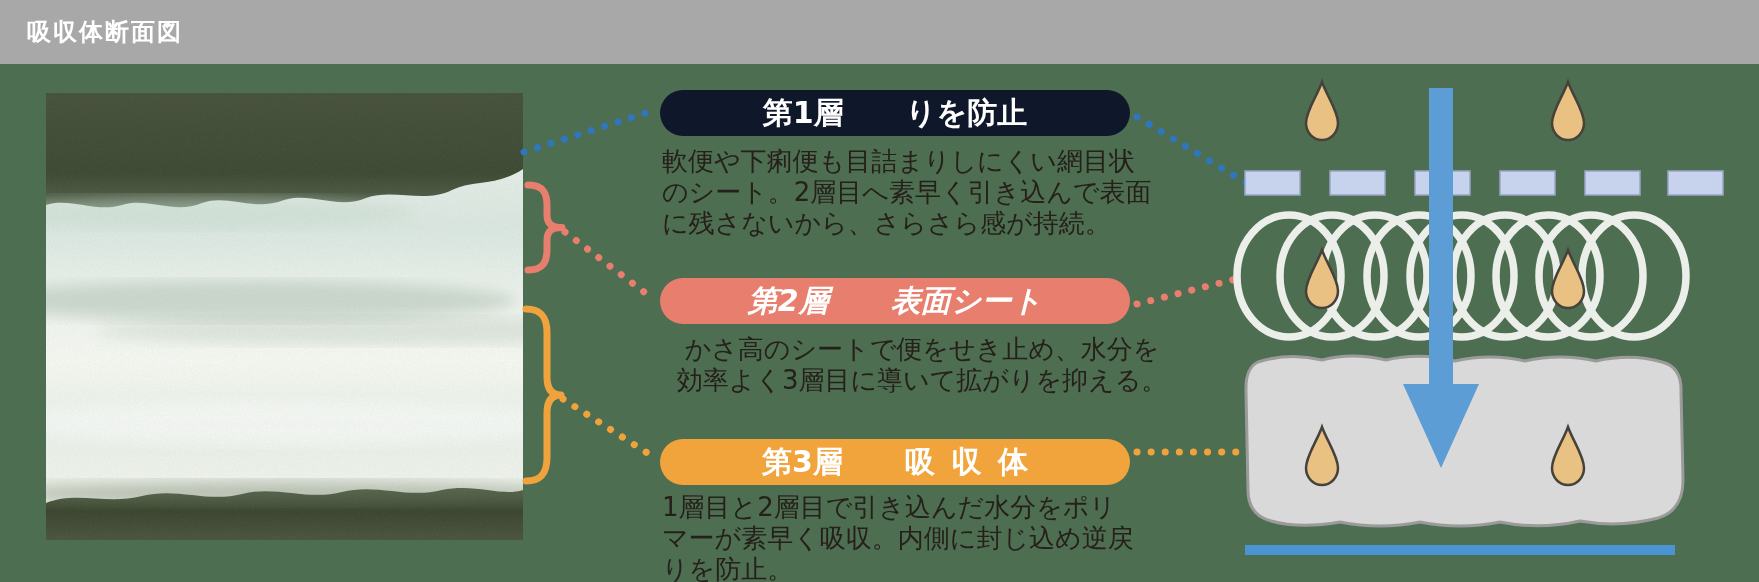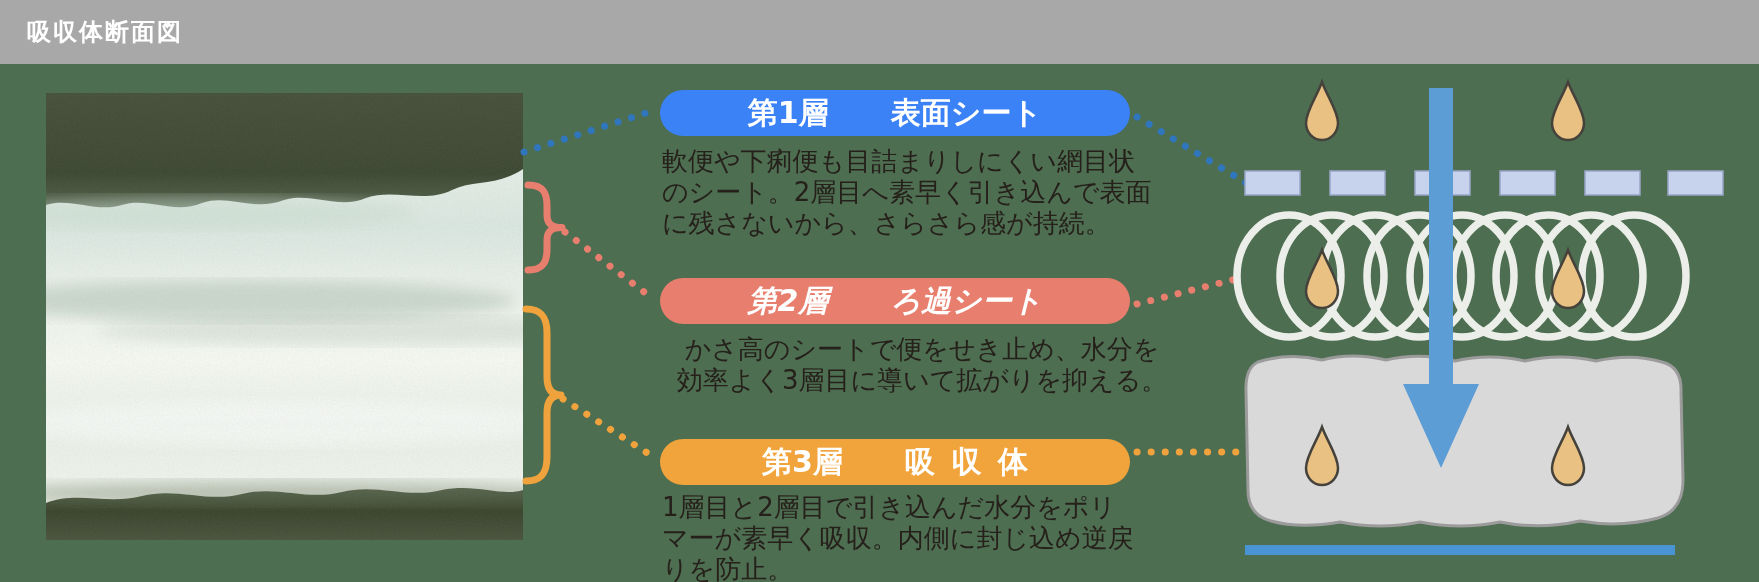--- a/index.html
+++ b/index.html
@@ -90,31 +90,31 @@
       <ellipse cx="200" cy="208" rx="270" ry="20" fill="#7e9a86" opacity="0.30" filter="url(#soft)"></ellipse>
       <ellipse cx="330" cy="238" rx="280" ry="14" fill="#8aa392" opacity="0.20" filter="url(#soft)"></ellipse>
       <ellipse cx="240" cy="330" rx="300" ry="22" fill="#ffffff" opacity="0.55" filter="url(#soft)"></ellipse>
       <ellipse cx="150" cy="120" rx="220" ry="16" fill="#c9dccf" opacity="0.5" filter="url(#soft)"></ellipse>
       <path fill="url(#botGrad)" d="M0,447 V410 C30,398 62,412 96,403 C130,394 162,410 196,401 C230,392 262,408 296,399 C330,390 362,406 396,397 C430,390 456,404 477,397 V447 Z"></path>
       <ellipse cx="240" cy="400" rx="290" ry="12" fill="#5c6a50" opacity="0.35" filter="url(#soft)"></ellipse>
       <rect x="0" y="0" width="477" height="447" filter="url(#grain)" opacity="0.55"></rect>
     </svg>
   </div>
 
-  <div class="pill pill-1" style="background-color: #3b82f6;">
+  <div class="pill pill-1" style="background-color: #0f172a;">
     <span>第1層</span>
-    <span>表面シート</span>
+    <span>りを防止</span>
   </div>
   <div class="desc desc-1">軟便や下痢便も目詰まりしにくい網目状
 のシート。2層目へ素早く引き込んで表面
 に残さないから、さらさら感が持続。</div>
 
   <div class="pill pill-2" style="background-color: rgb(232, 127, 110);">
     <span>第2層</span>
-    <span>ろ過シート</span>
+    <span>表面シート</span>
   </div>
   <div class="desc desc-2">かさ高のシートで便をせき止め、水分を
 効率よく3層目に導いて拡がりを抑える。</div>
 
   <div class="pill pill-3" style="background-color: rgb(242, 164, 60);">
     <span>第3層</span>
     <span class="wide">吸収体</span>
   </div>
   <div class="desc desc-3">1層目と2層目で引き込んだ水分をポリ
 マーが素早く吸収。内側に封じ込め逆戻

